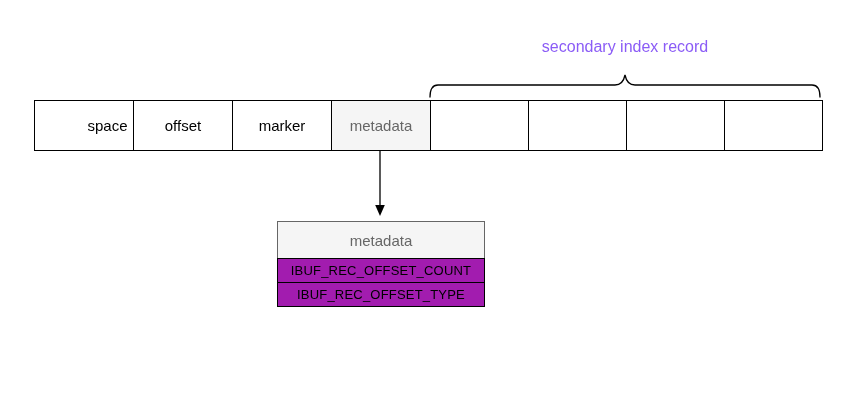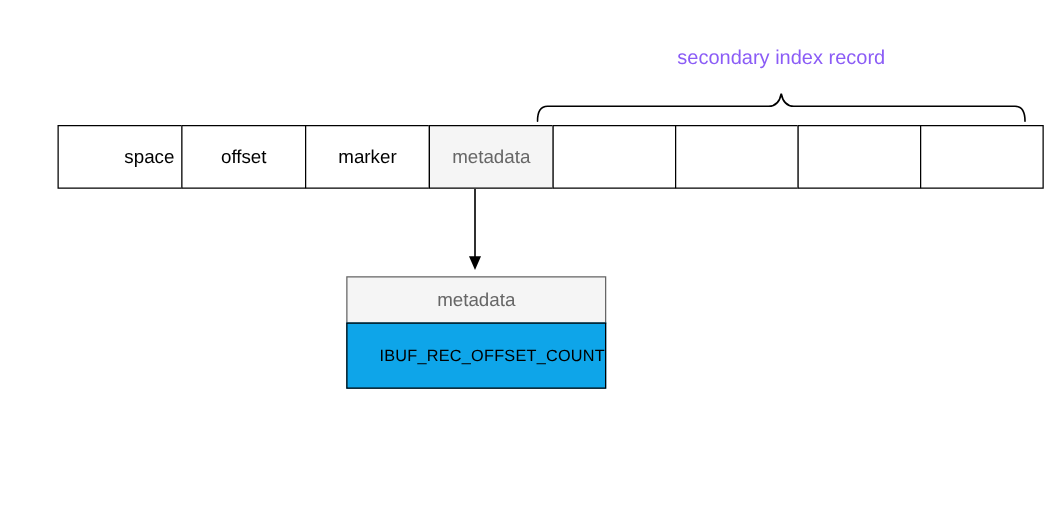--- a/index.html
+++ b/index.html
@@ -48,21 +48,21 @@
     height: 51px;
     border: 1px solid #000000;
     margin-left: -1px;
     background: #ffffff;
     display: flex;
     align-items: center;
     justify-content: center;
     font-size: 15px;
     color: #000000;
   }
-  .cell:first-child { margin-left: 16px; padding-left: 47px; }
+  .cell:first-child { margin-left: 4px; padding-left: 47px; }
   .cell.shaded {
     background: #f5f5f5;
     color: #666666;
   }
   .cell.empty { width: 99px; }
 
   
   .arrow-svg {
     position: absolute;
     left: 373px;
@@ -82,28 +82,28 @@
     border: 1px solid #666666;
     background: #f5f5f5;
     color: #666666;
     display: flex;
     align-items: center;
     justify-content: center;
     font-size: 15px;
   }
   .detail-row {
     box-sizing: border-box;
-    height: 53px;
+    height: 25px;
     border: 1px solid #000000;
     margin-top: -1px;
-    background: #0ea5e9;
+    background: #a21caf;
     color: #000000;
     display: flex;
     align-items: center;
-    justify-content: flex-end;
+    justify-content: center;
     font-size: 13px;
     letter-spacing: 0.2px;
     white-space: nowrap;
   }
 </style>
 </head>
 <body>
 
 <div class="canvas">
 
@@ -145,15 +145,18 @@
     <polygon points="7,65 2.2,54 11.8,54" fill="#000000"></polygon>
   </svg>
 
   <div class="detail-table">
     <div class="detail-header">
       <span>metadata</span>
     </div>
     <div class="detail-row">
       <span>IBUF_REC_OFFSET_COUNT</span>
     </div>
+    <div class="detail-row">
+      <span>IBUF_REC_OFFSET_TYPE</span>
+    </div>
   </div>
 
 </div>
 
 </body></html>

